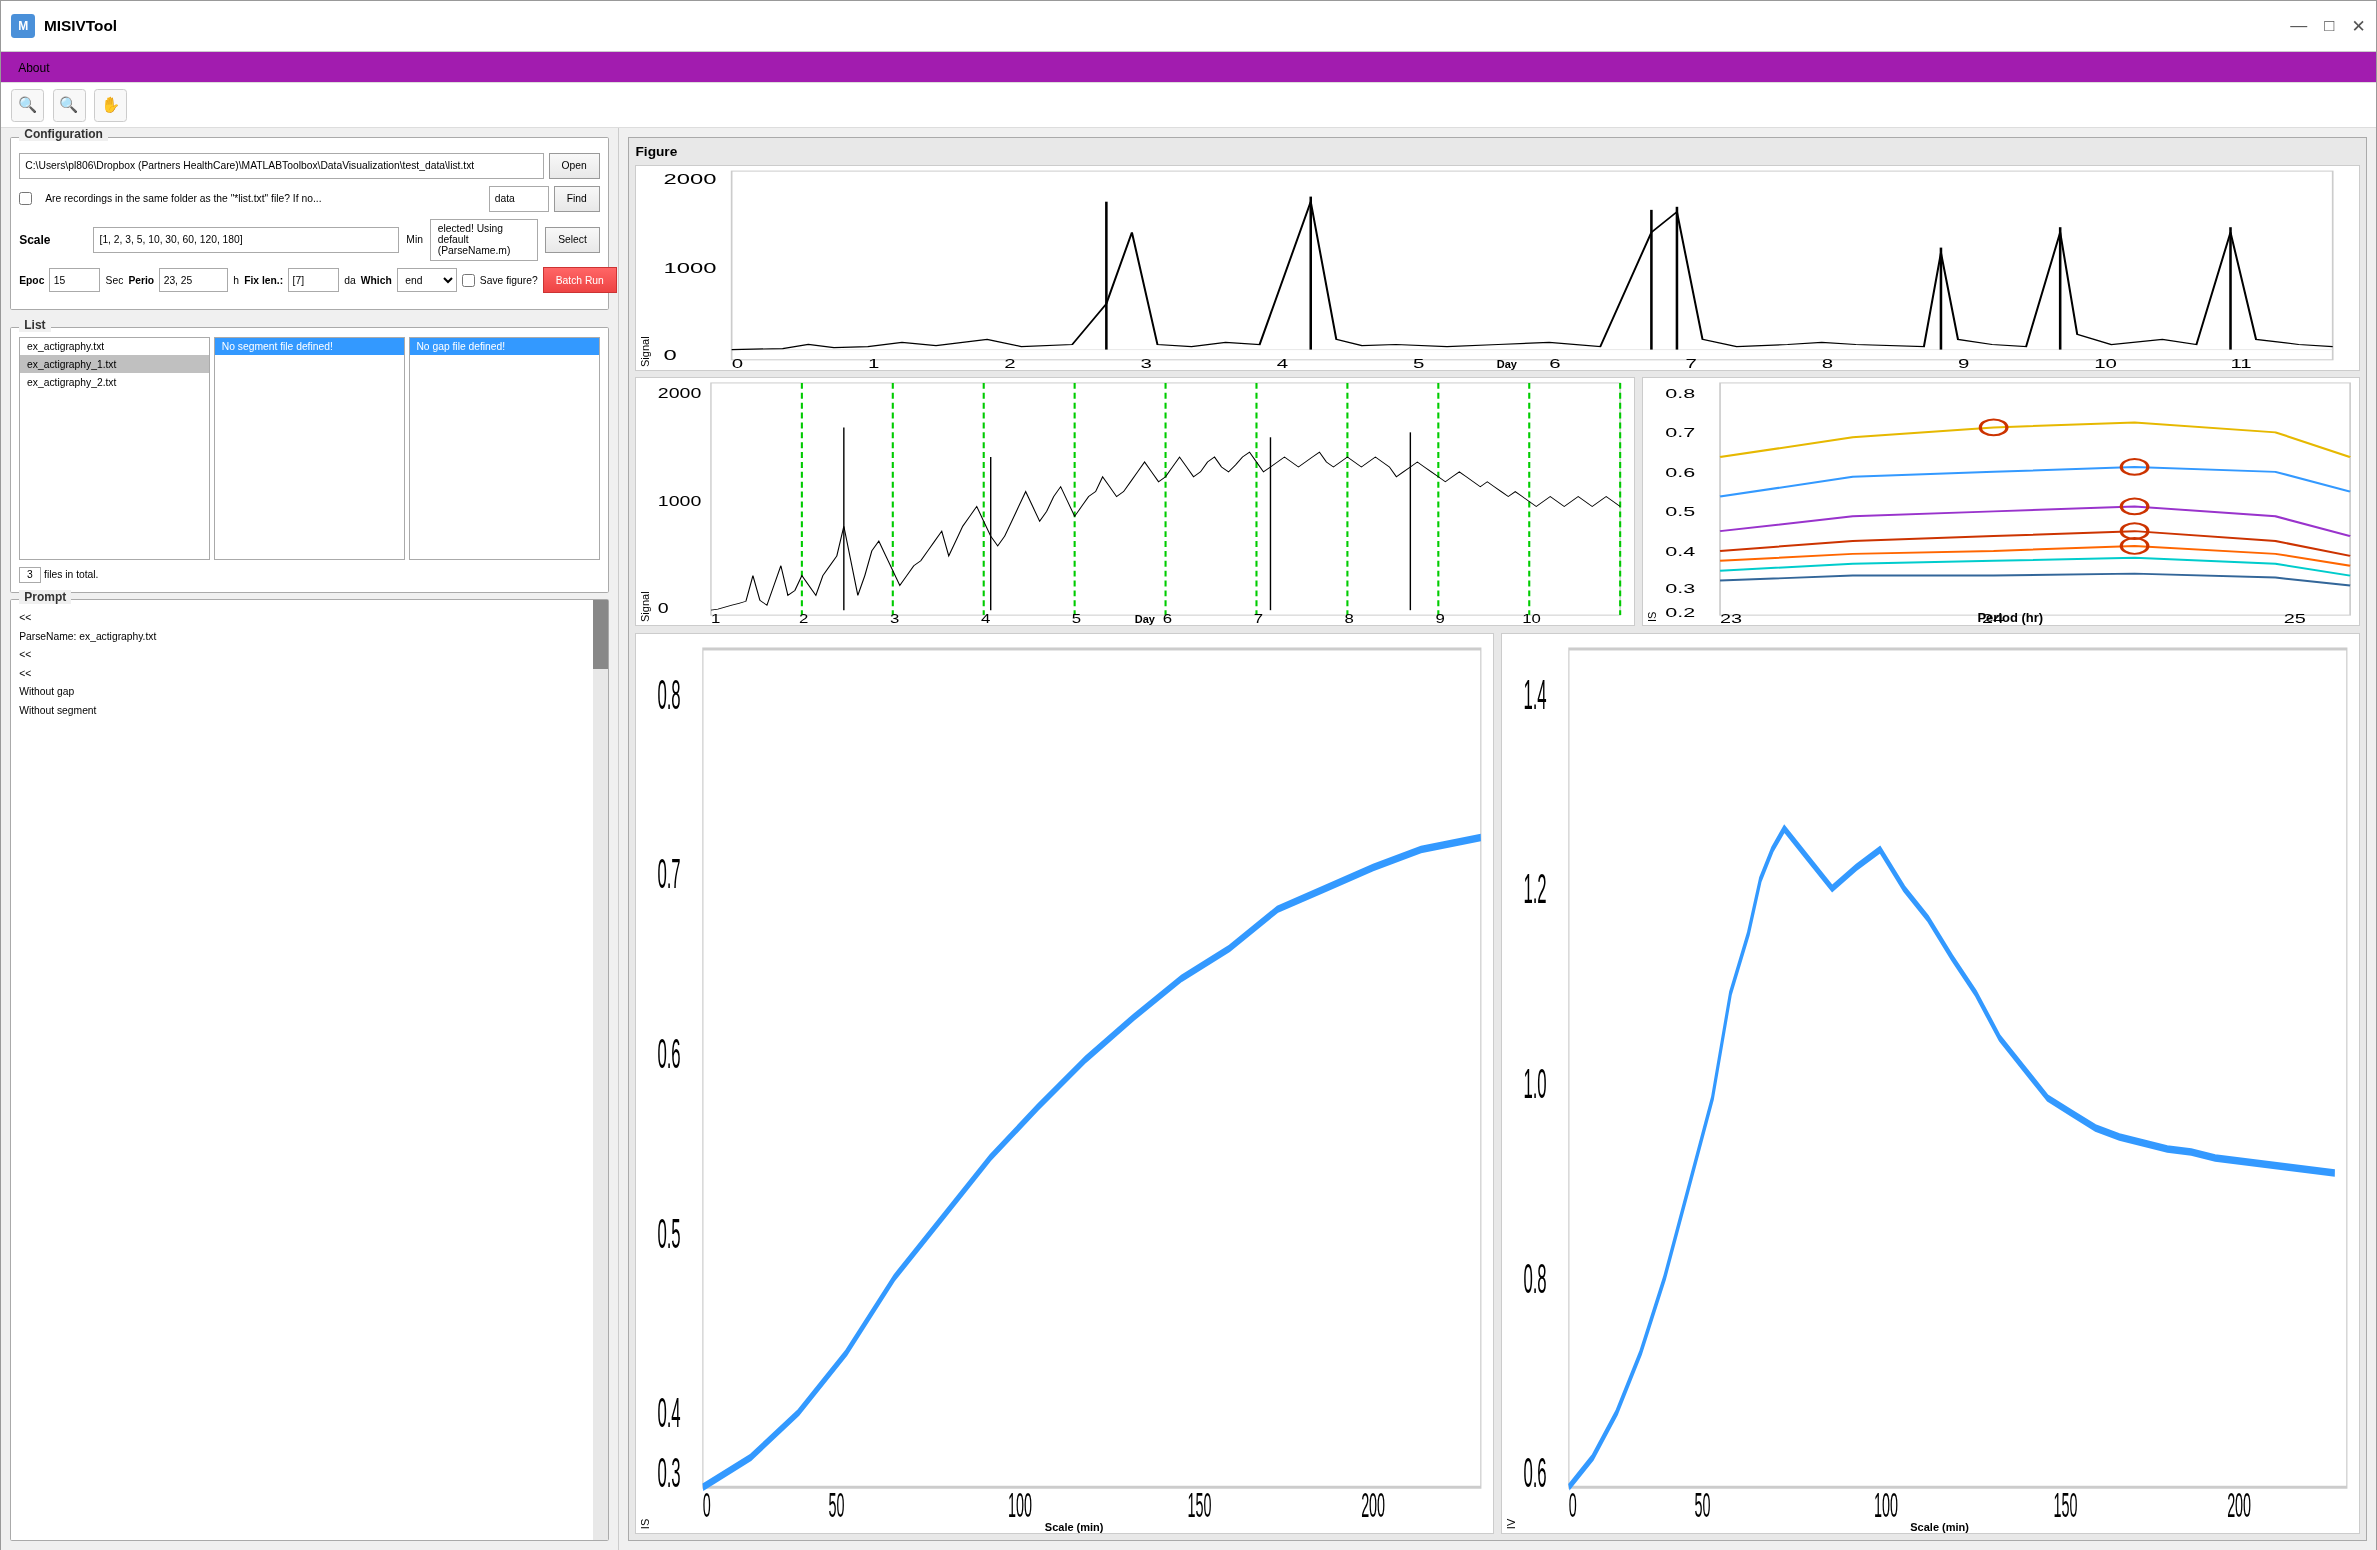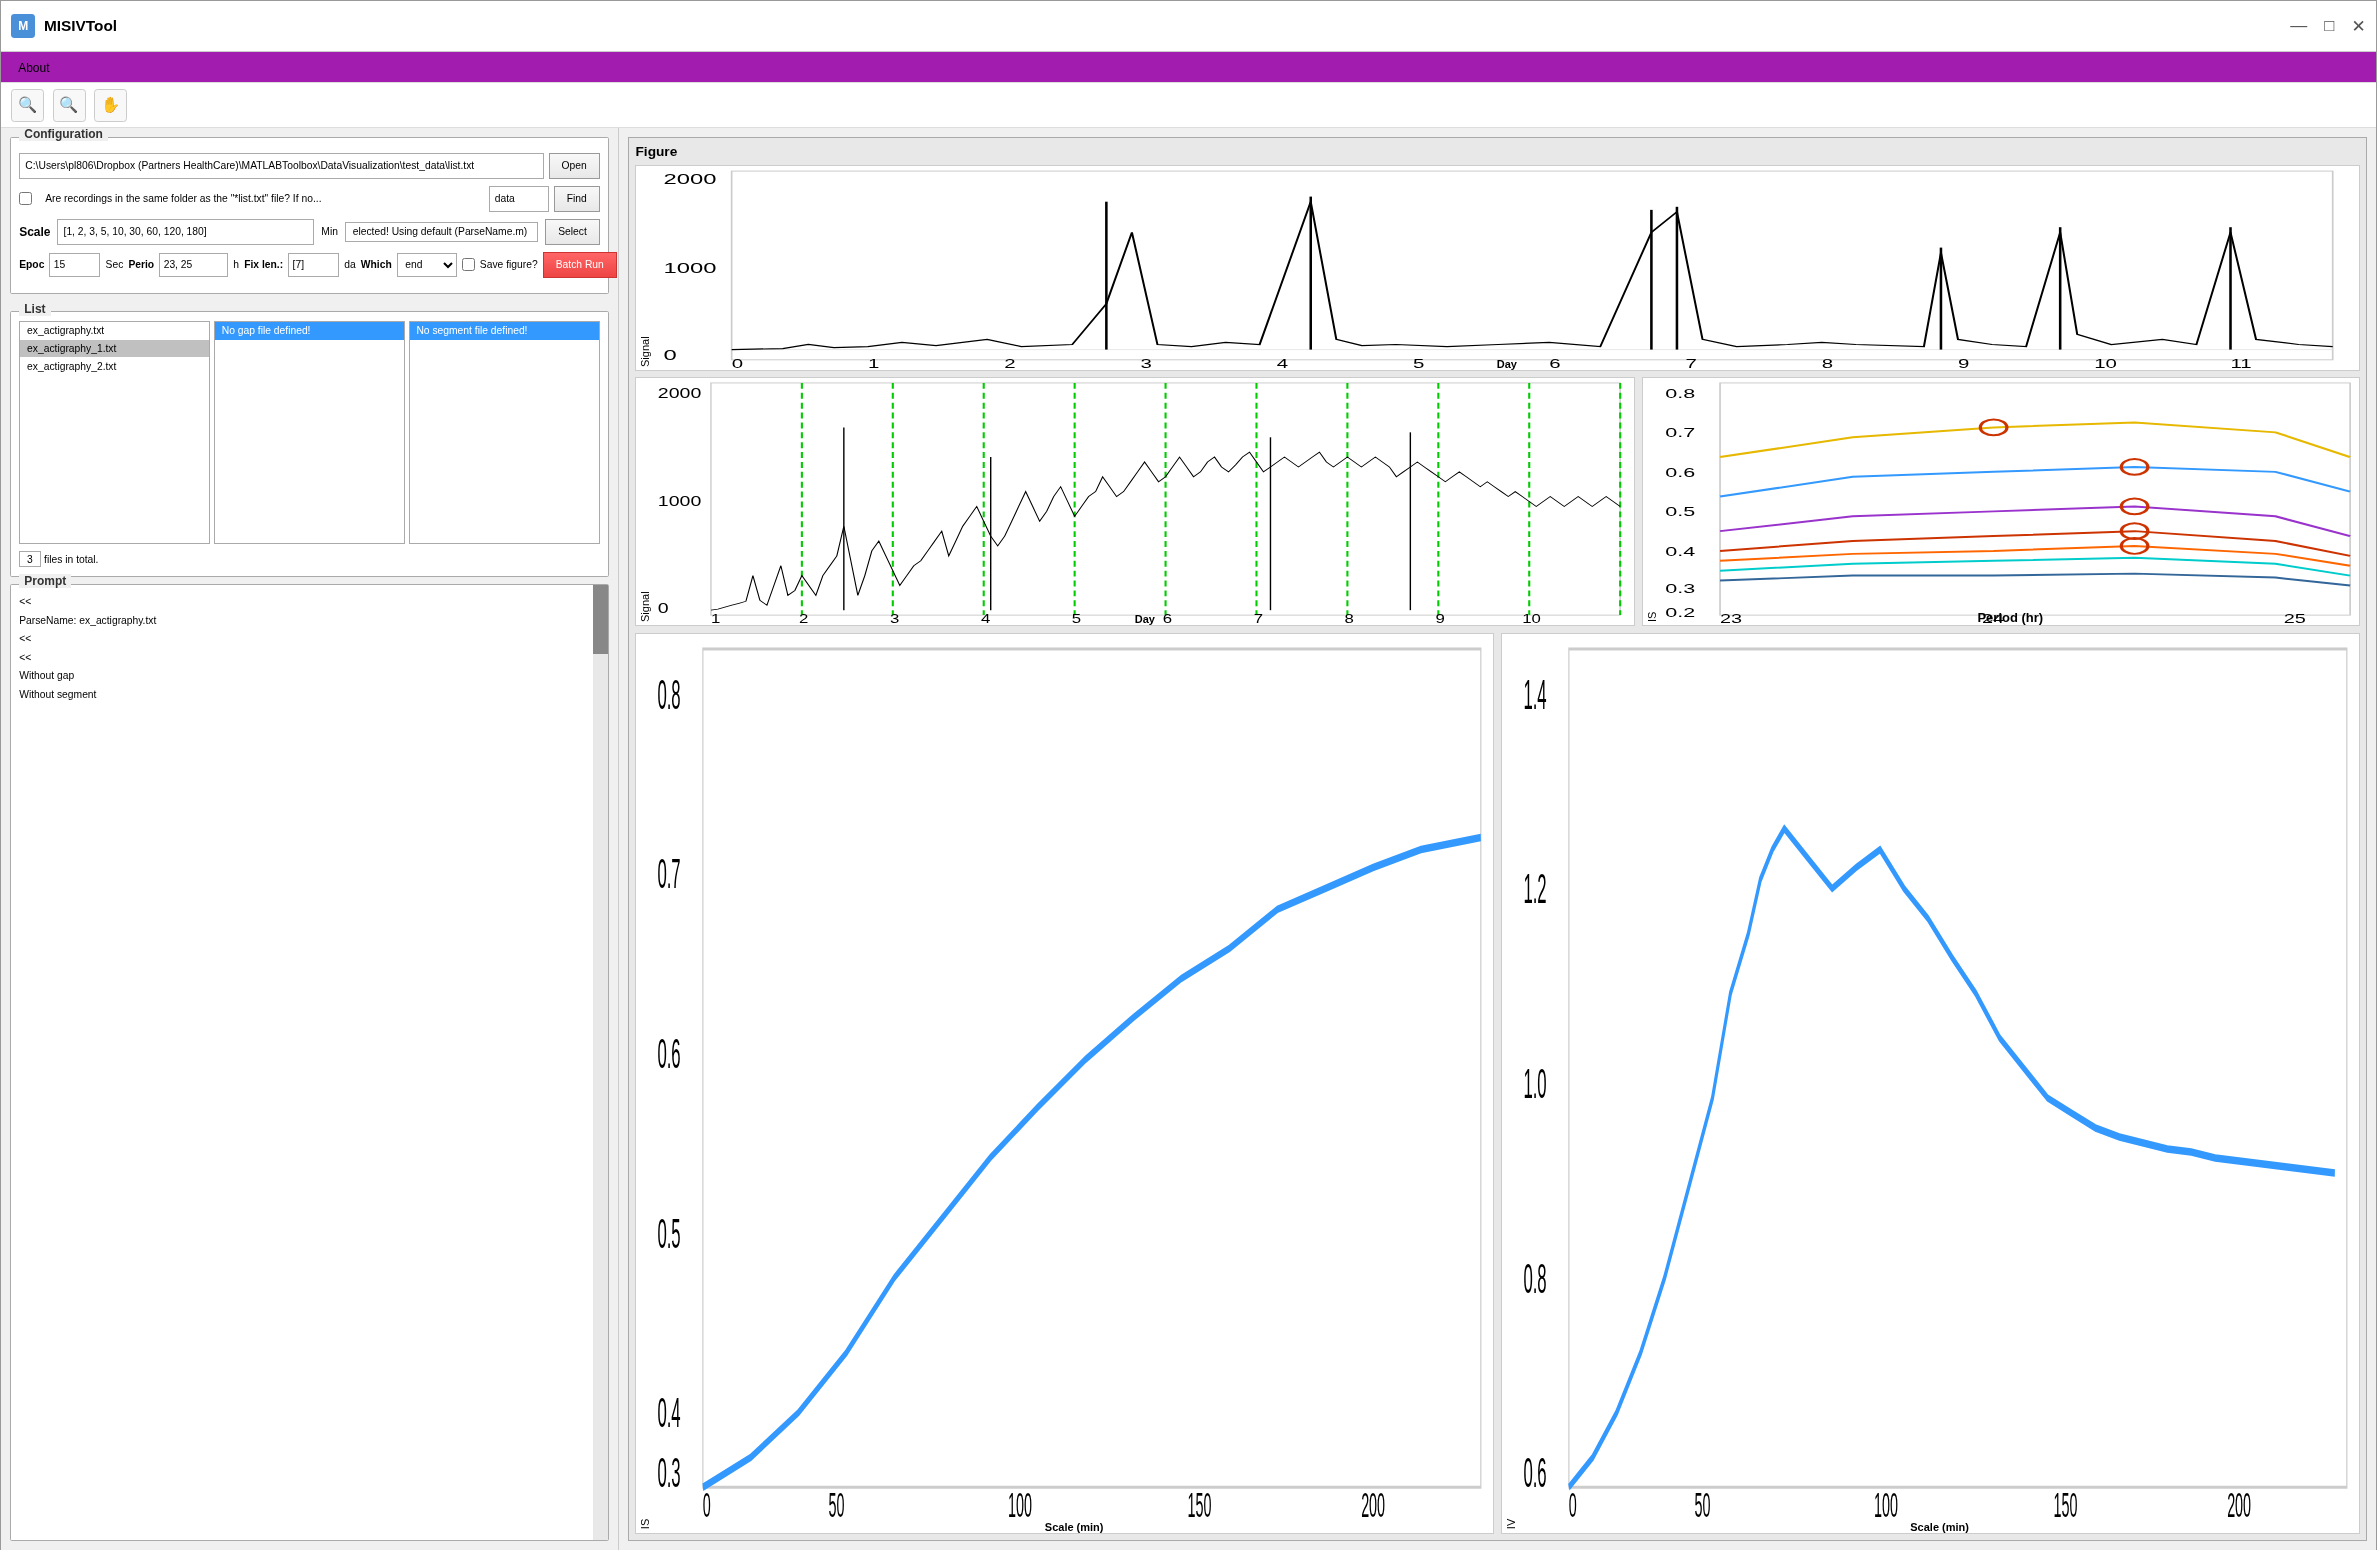--- a/index.html
+++ b/index.html
@@ -347,21 +347,21 @@
           <div class="checkbox-row">
             <input type="checkbox" style="">
             <span>Are recordings in the same folder as the "*list.txt" file? If no...</span>
           </div>
           <input type="text" class="config-input" style="width: 60px; margin-left: auto;" value="data">
           <button class="btn">Find</button>
         </div>
 
         <div class="config-row scale-row">
           <span style="font-size:12px;font-weight:600;">Scale</span>
-          <input type="text" class="config-input" style="width: 257px;" value="[1, 2, 3, 5, 10, 30, 60, 120, 180]">
+          <input type="text" class="config-input" style="width: 306px; margin-left: 36px;" value="[1, 2, 3, 5, 10, 30, 60, 120, 180]">
           <span>Min</span>
           <div style="flex:1; border:0.9px solid #aaa; padding:3.4px 6.9px; font-size:10.3px; background:white; flex:1;">
             <span>elected! Using default (ParseName.m)</span>
           </div>
           <button class="btn">Select</button>
         </div>
 
         <div class="config-row epoch-row">
           <span class="epoch-label" style="font-weight:600;">Epoc</span>
           <input type="text" class="small-input" value="15" style="">
@@ -388,25 +388,25 @@
         <span class="section-label">List</span>
         <div class="list-grids">
 
           <div class="list-col" style="min-height:223px;">
             <div class="list-item">ex_actigraphy.txt</div>
             <div class="list-item selected">ex_actigraphy_1.txt</div>
             <div class="list-item">ex_actigraphy_2.txt</div>
           </div>
 
           <div class="list-col" style="min-height:223px;">
+            <div class="list-item-blue">No segment file defined!</div>
+          </div>
+
+          <div class="list-col" style="min-height:223px;">
             <div class="list-item-blue">No gap file defined!</div>
-          </div>
-
-          <div class="list-col" style="min-height:223px;">
-            <div class="list-item-blue">No segment file defined!</div>
           </div>
         </div>
         <div class="files-count">
           <div class="files-count-box">3</div>
           <span>files in total.</span>
         </div>
       </div>
 
       <div class="prompt-section">
         <span class="section-label">Prompt</span>

